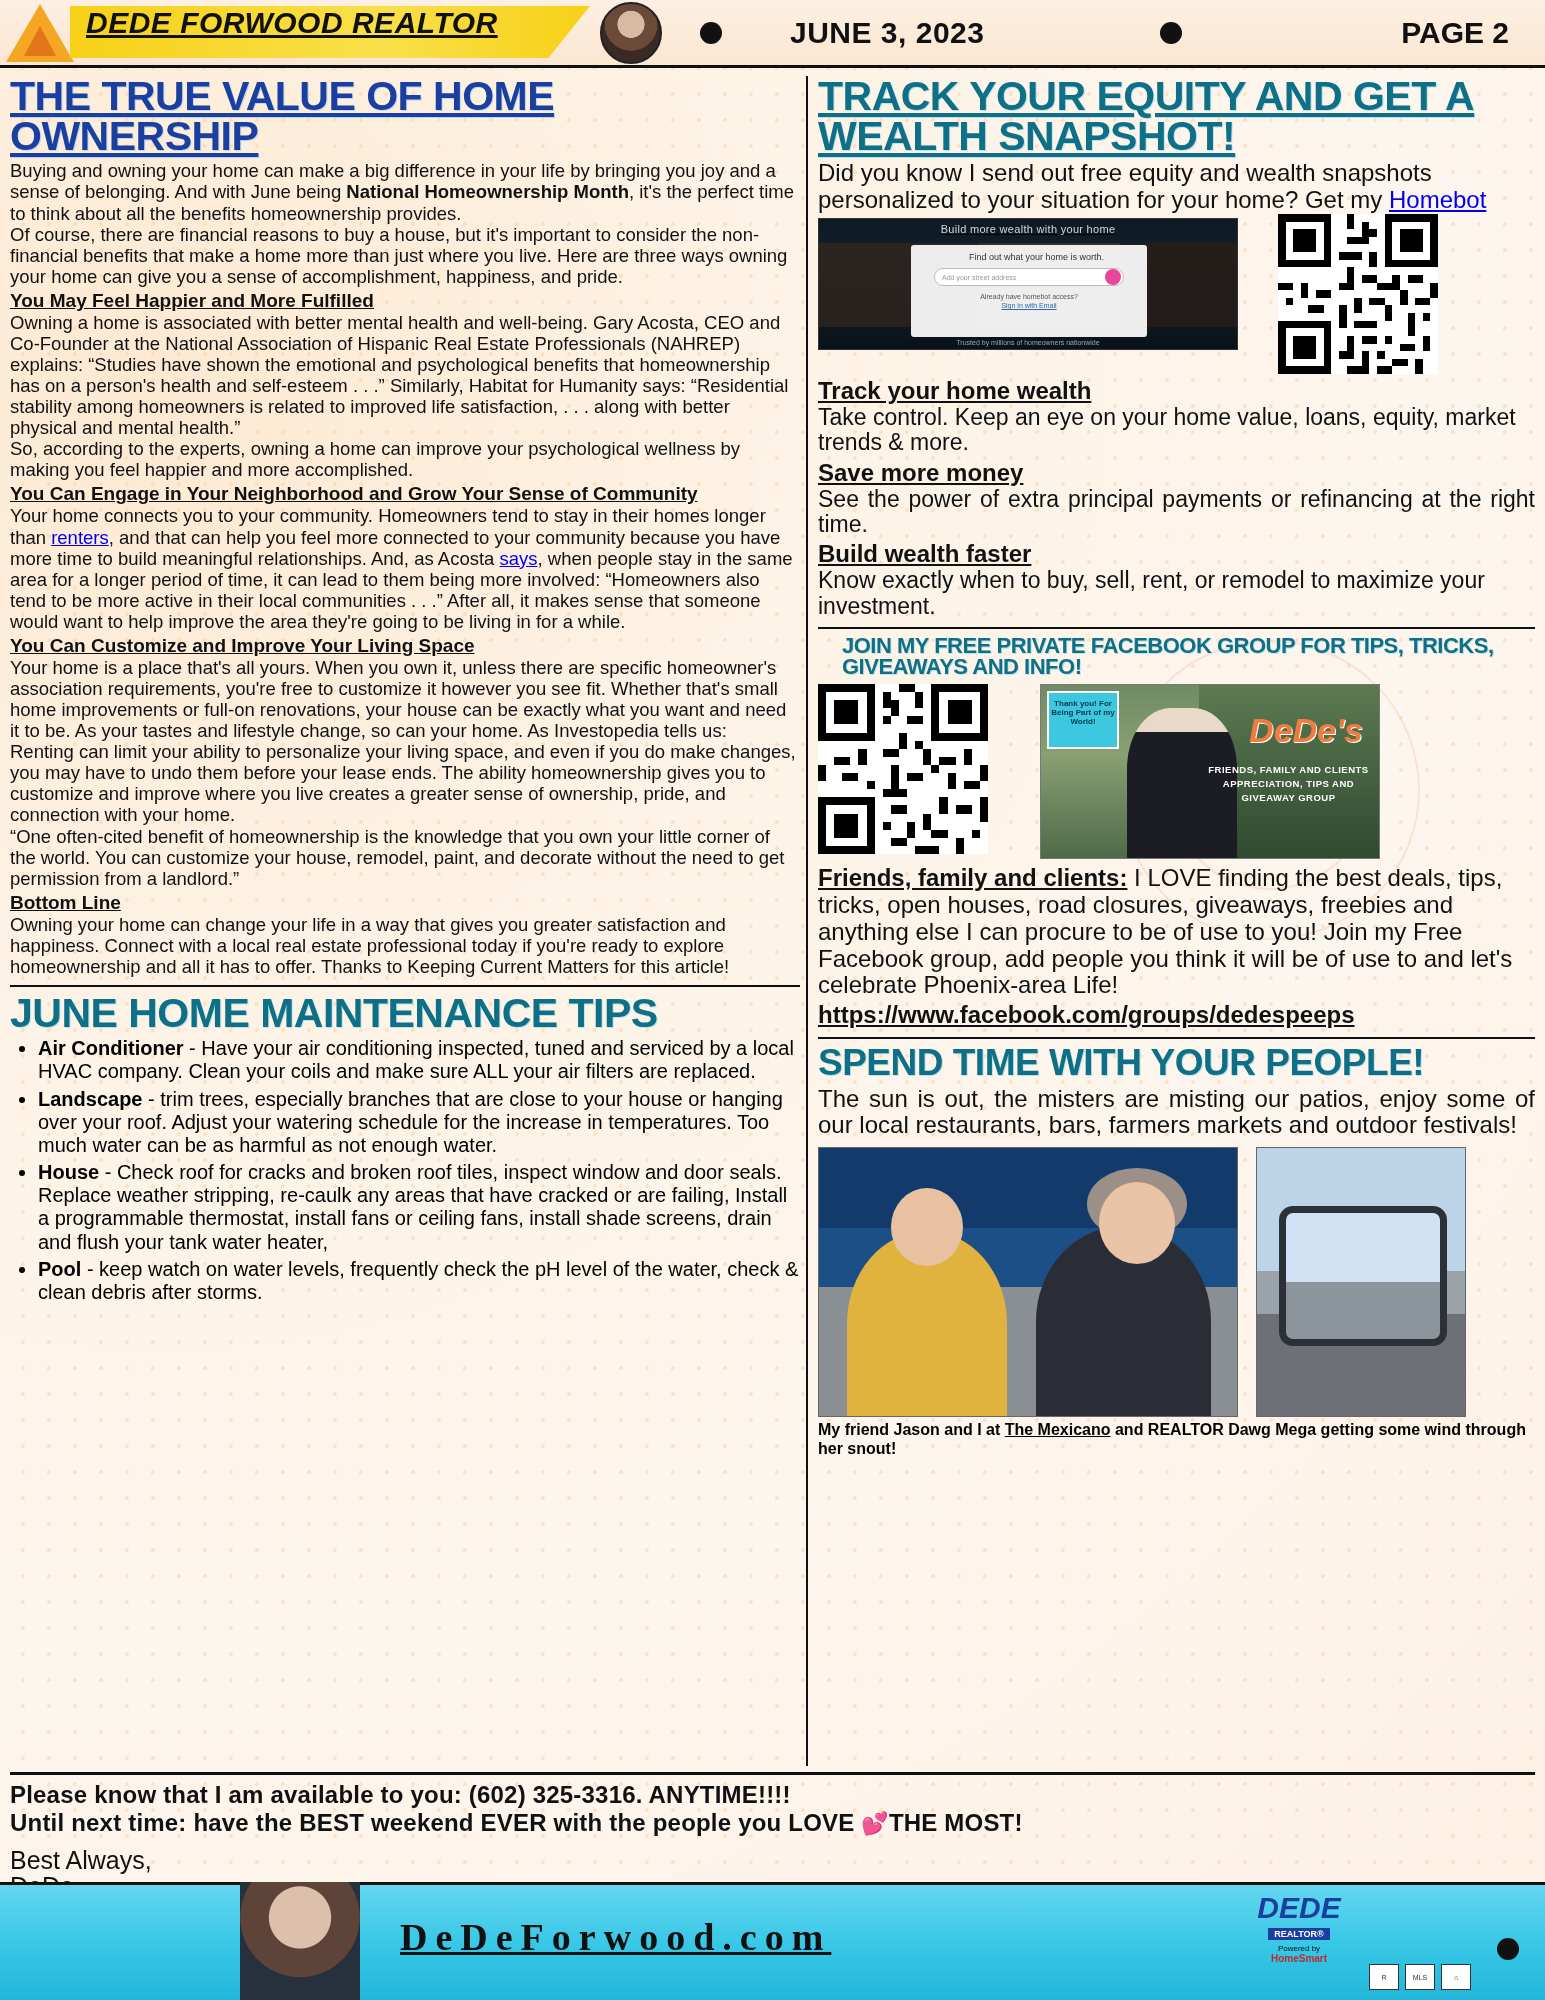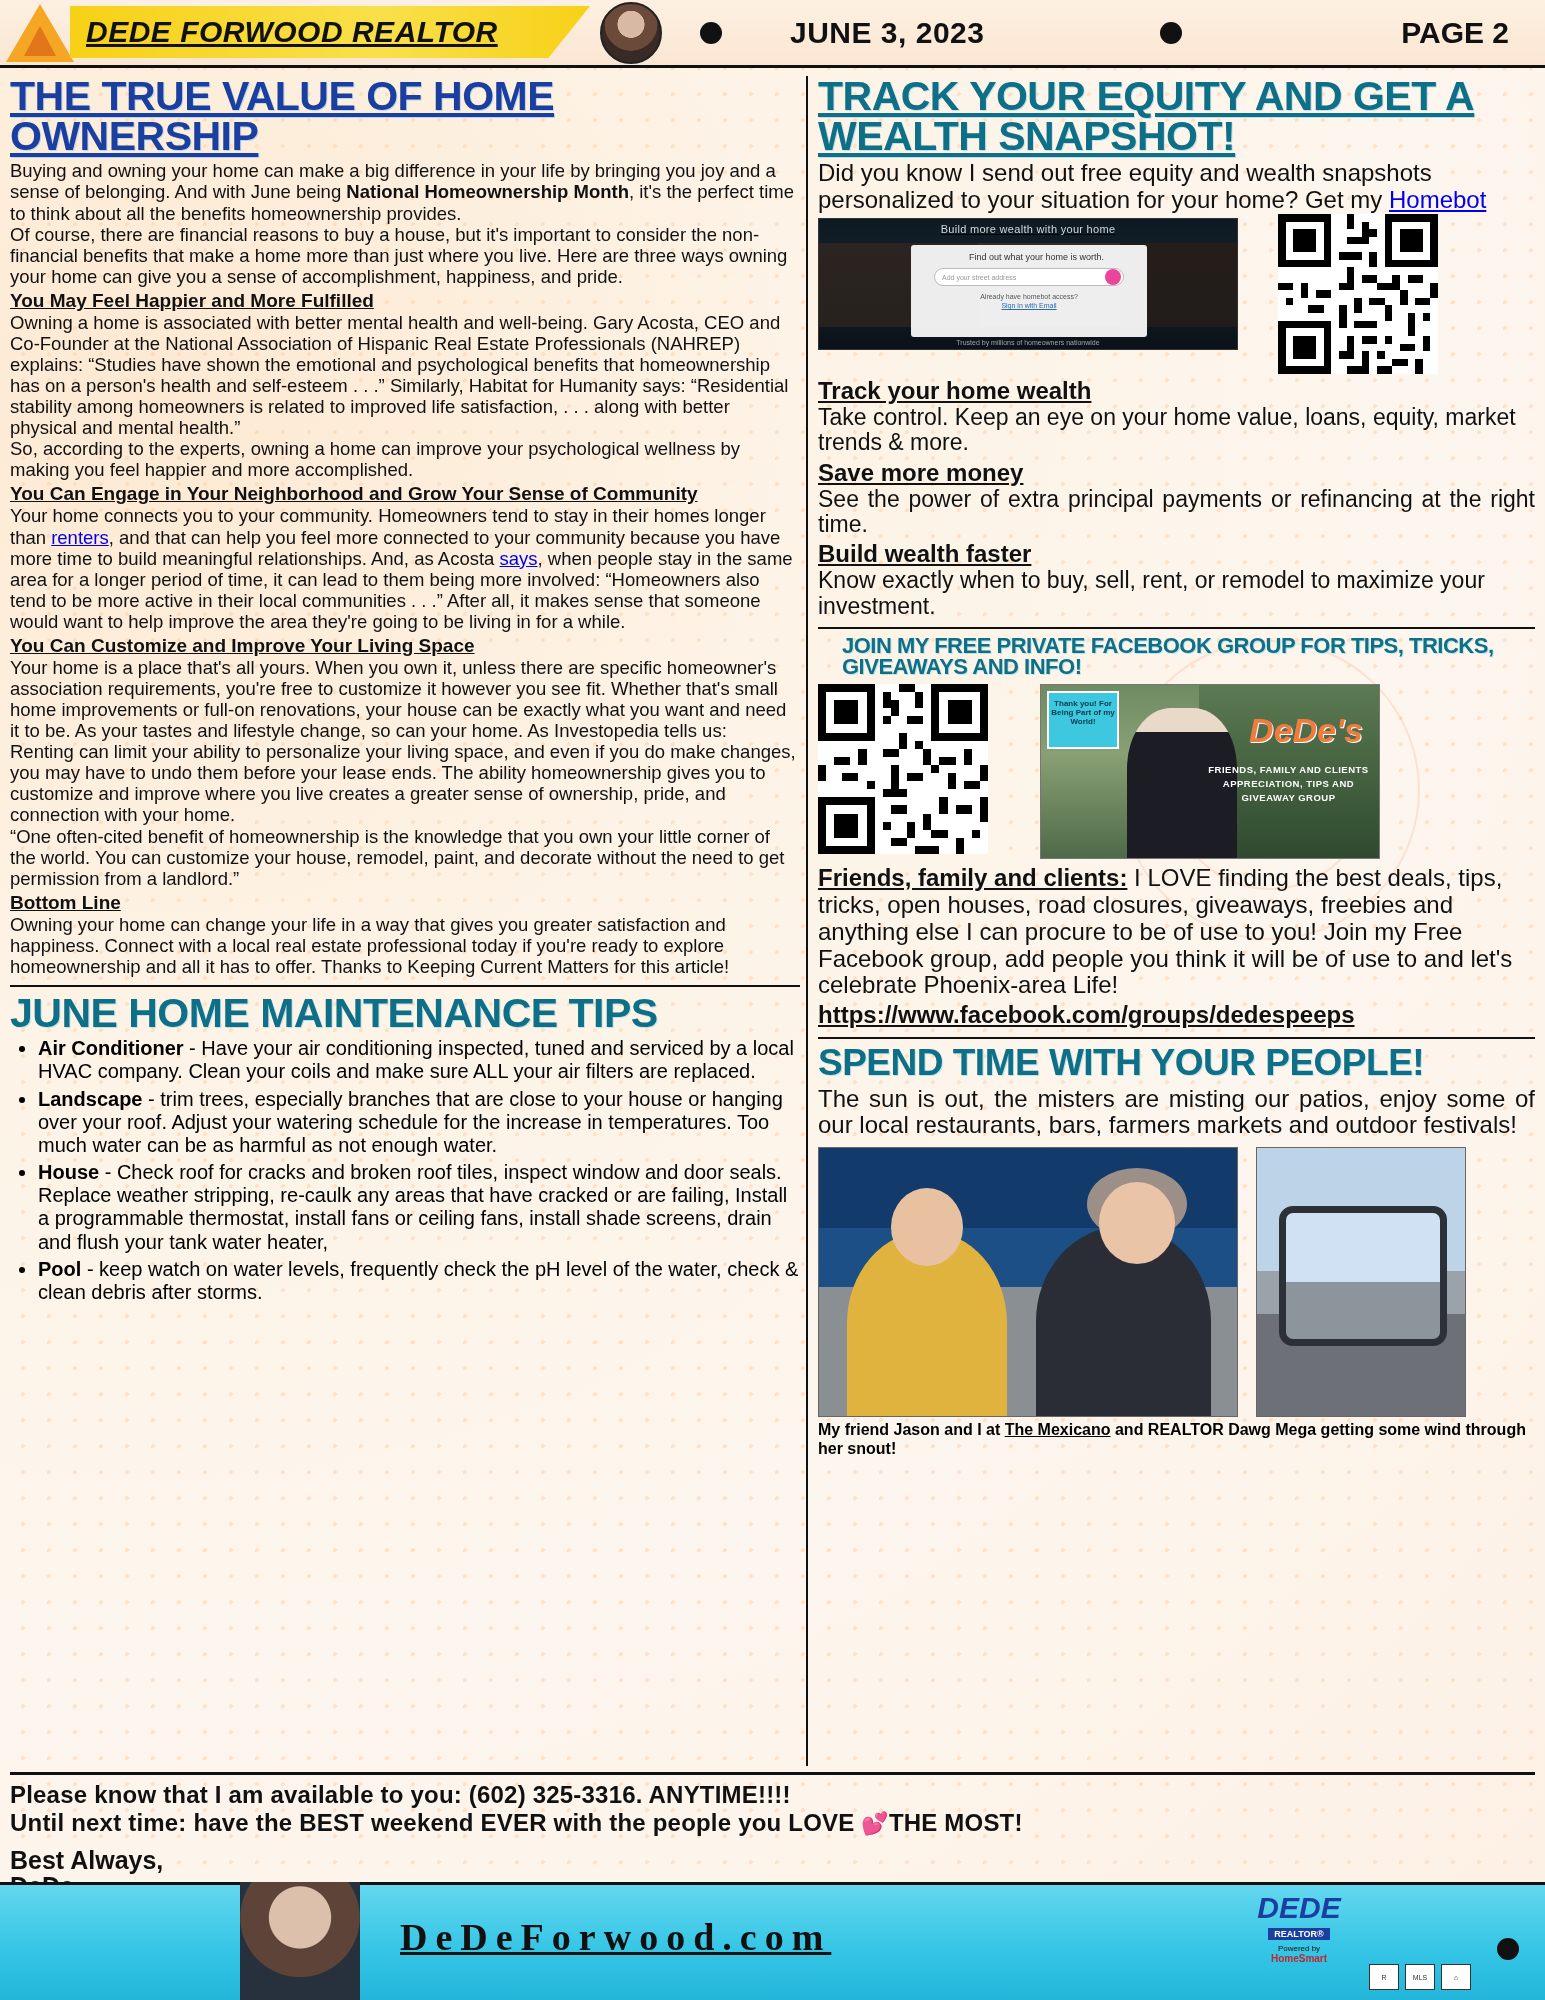--- a/index.html
+++ b/index.html
@@ -35,21 +35,21 @@
   }
   .tri-inner{
     position:absolute; left:24px; top:26px; width:0;height:0;
     border-left:16px solid transparent; border-right:16px solid transparent;
     border-bottom:30px solid #e1761a;
   }
   .namebanner{
     position:absolute; left:70px; top:6px; width:520px; height:52px;
     background: linear-gradient(90deg,#f7d117 0%, #f9e04a 60%, #f7d117 100%);
     clip-path: polygon(0 0, 100% 0, 92% 100%, 0 100%);
-    display:flex; align-items:center;
+    display:flex; 
   }
   .namebanner span{
     font-family:"Liberation Sans", sans-serif;
     font-weight:bold; font-style:italic; font-size:30px; letter-spacing:0.5px;
     color:#111; padding-left:16px; text-decoration: underline;
   }
   .head-photo{
     position:absolute; left:600px; top:2px; width:62px; height:62px; border-radius:50%;
     background: radial-gradient(circle at 50% 35%, #d8b9a4 0 28%, #6b4a3a 29% 55%, #3a2a25 56% 100%);
     border:2px solid #222; overflow:hidden;
@@ -172,21 +172,21 @@
   .caption{ font-size:16px; font-weight:bold; line-height:1.15; margin-top:4px;}
 
   
   .footer-note{
     position:absolute; left:10px; top:1772px; width:1525px;
     border-top:3px solid #111;
     padding-top:6px;
   }
   .fn1{ font-size:24px; font-weight:bold; color:#111; letter-spacing:0.2px;}
   .fn2{ font-size:24px; font-weight:bold; color:#111; letter-spacing:0.2px;}
-  .fn3{ font-size:25px; font-weight:bold; color:#111; margin-top:10px; line-height:1.05;}
+  .fn3{ font-size:25px; font-weight:normal; color:#111; margin-top:10px; line-height:1.05;}
   .heart{color:#e8618c; font-size:22px;}
 
   .bluebar{
     position:absolute; left:0; bottom:0; width:1545px; height:118px;
     background: linear-gradient(180deg,#63d7ef 0%, #36c6e6 55%, #22b6da 100%);
     border-top:3px solid #111;
   }
   .bb-photo{
     position:absolute; left:240px; bottom:0; width:120px;height:118px;
     background:radial-gradient(circle at 50% 30%, #dcc0ab 0 30%, #5e4438 31% 58%, #26313d 59% 100%);

